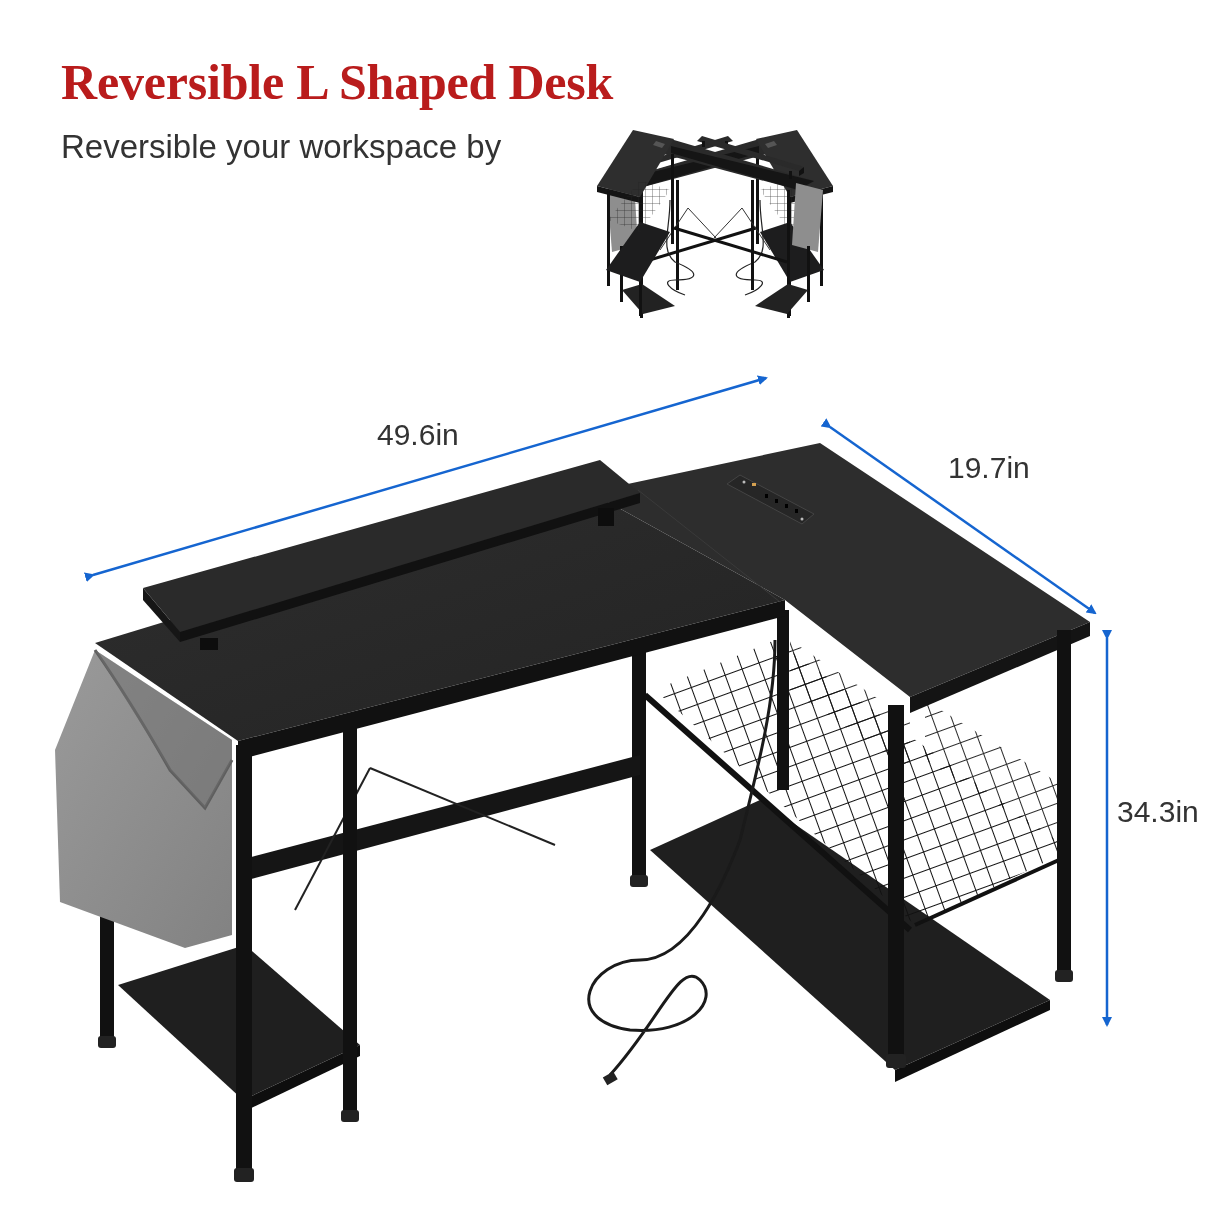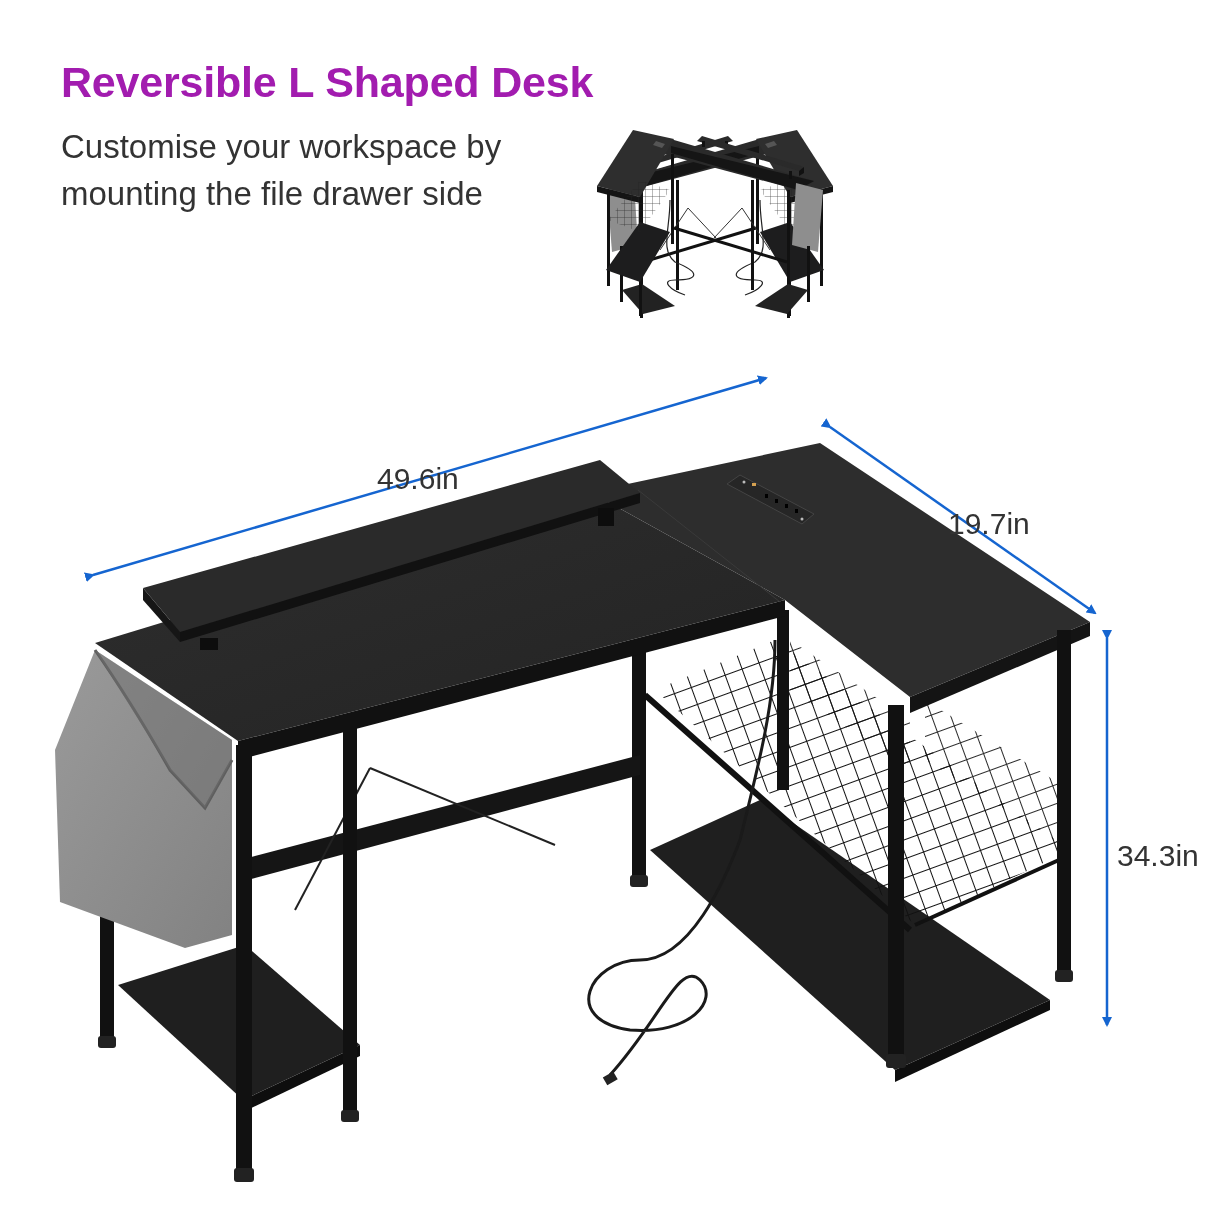--- a/index.html
+++ b/index.html
@@ -1,29 +1,28 @@
 <!DOCTYPE html>
 <html><head>
   <meta charset="utf-8">
   <style>
     html, body { margin: 0; padding: 0; background: #ffffff; }
     body { width: 1214px; height: 1214px; position: relative; overflow: hidden; font-family: "Liberation Sans", sans-serif; }
-    .title { position: absolute; left: 61px; top: 52px; font-family: Liberation Sans, sans-serif; font-weight: 700; font-size: 43px; line-height: 60px; color: #a21caf; white-space: nowrap; letter-spacing: -0.2px; }
+    .title { position: absolute; left: 61px; top: 52px; font-family: Liberation Serif, serif; font-weight: 700; font-size: 50px; line-height: 60px; color: #b91c1c; white-space: nowrap; letter-spacing: -0.2px; }
     .subtitle { position: absolute; left: 61px; top: 124px; width: 520px; font-family: "Liberation Sans", sans-serif; font-size: 33px; line-height: 46.5px; color: #333333; }
     .subtitle span { display: block; white-space: nowrap; }
-    .dim-label { position: absolute; font-family: "Liberation Sans", sans-serif; font-size: 30px; color: #333333; white-space: nowrap; margin-top: 44px; }
+    .dim-label { position: absolute; font-family: "Liberation Sans", sans-serif; font-size: 30px; color: #333333; white-space: nowrap; }
     svg { position: absolute; left: 0; top: 0; }
   </style>
 </head>
 <body>
 
 <div class="title">Reversible L Shaped Desk</div>
 <div class="subtitle">
-  <span>Customise your workspace by</span>
-  <span>mounting the file drawer side</span>
+  <span>Reversible your workspace by</span>
 </div>
 
 <svg width="1214" height="1214" viewBox="0 0 1214 1214">
   <defs>
     <pattern id="gridS" width="7" height="7" patternUnits="userSpaceOnUse">
       <path d="M0 0 L7 0 M0 0 L0 7" stroke="#222" stroke-width="0.8"></path>
     </pattern>
   </defs>
 
   <g>
@@ -182,14 +181,14 @@
   <rect x="604" y="1074" width="12" height="9" fill="#222" transform="rotate(-30 610 1078)"></rect>
 
   <g stroke="#1565d0" stroke-width="2.5" fill="none">
     <line x1="93" y1="575" x2="766" y2="378" marker-end="url(#arrowhead)" marker-start="url(#arrowhead)"></line>
     <line x1="830" y1="427" x2="1095" y2="613" marker-end="url(#arrowhead)" marker-start="url(#arrowhead)"></line>
     <line x1="1107" y1="638" x2="1107" y2="1025" marker-end="url(#arrowhead)" marker-start="url(#arrowhead)"></line>
   </g>
 </svg>
 
 <div class="dim-label" style="left:377px; top:418px;">49.6in</div>
-<div class="dim-label" style="left:948px; top:463px;">19.7in</div>
+<div class="dim-label" style="left:948px; top:451px;">19.7in</div>
 <div class="dim-label" style="left:1117px; top:795px;">34.3in</div>
 
 </body></html>

